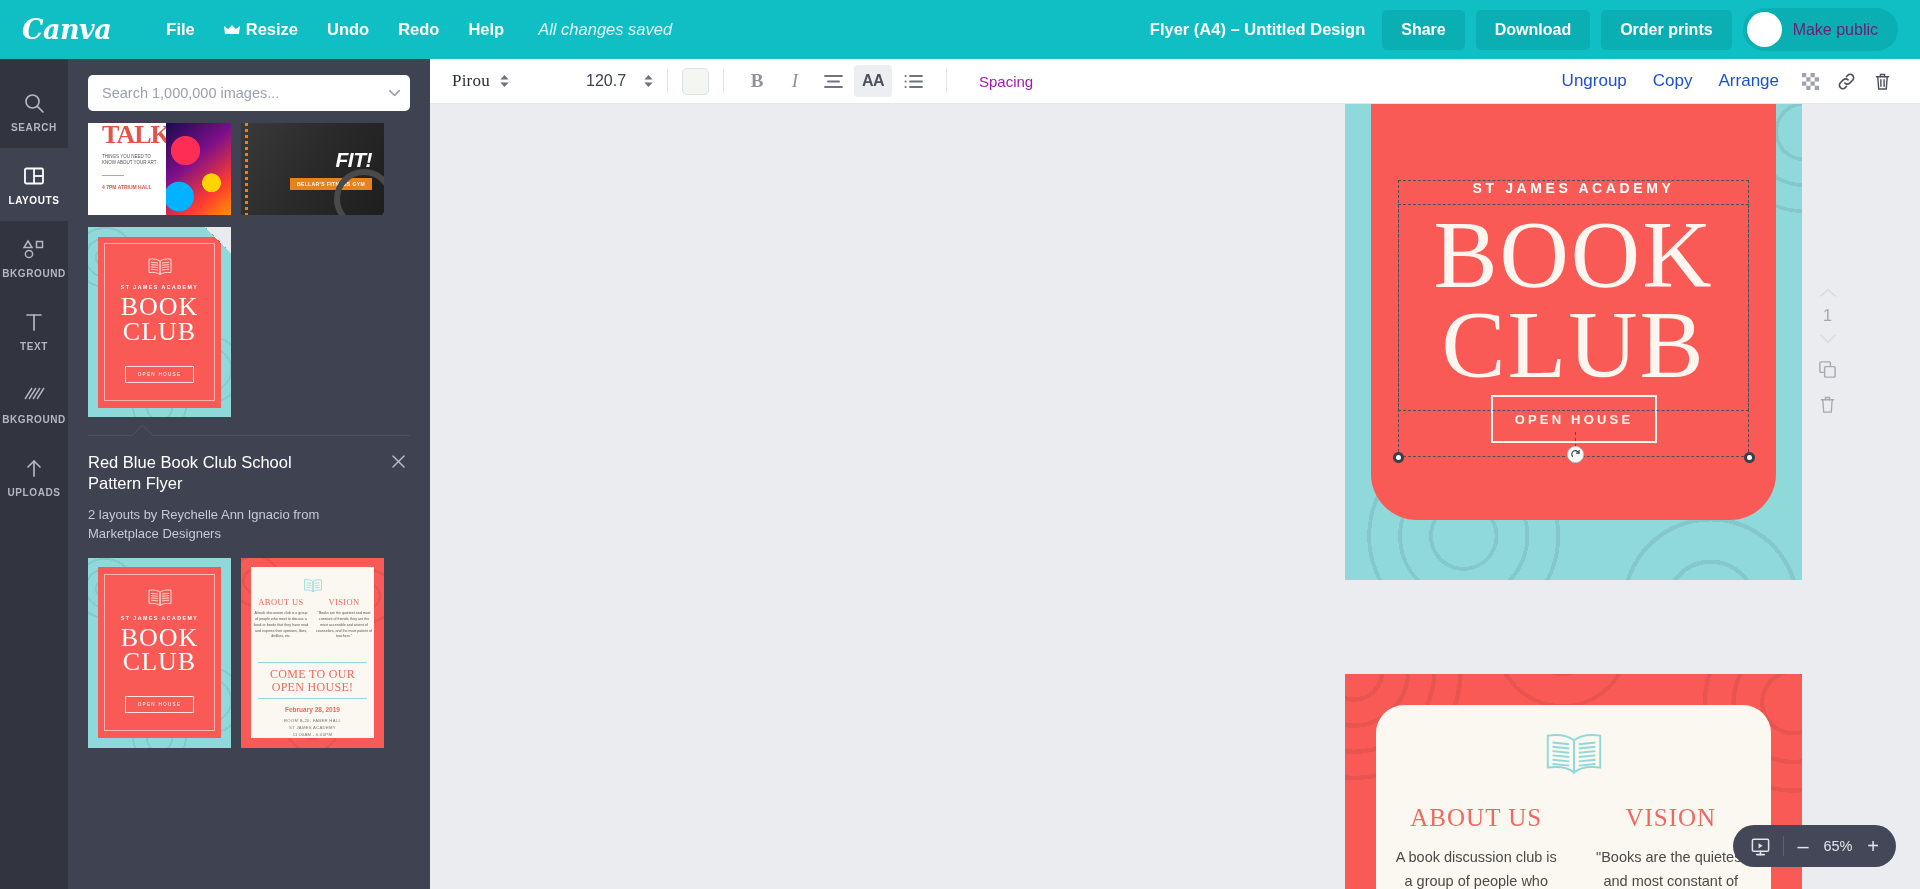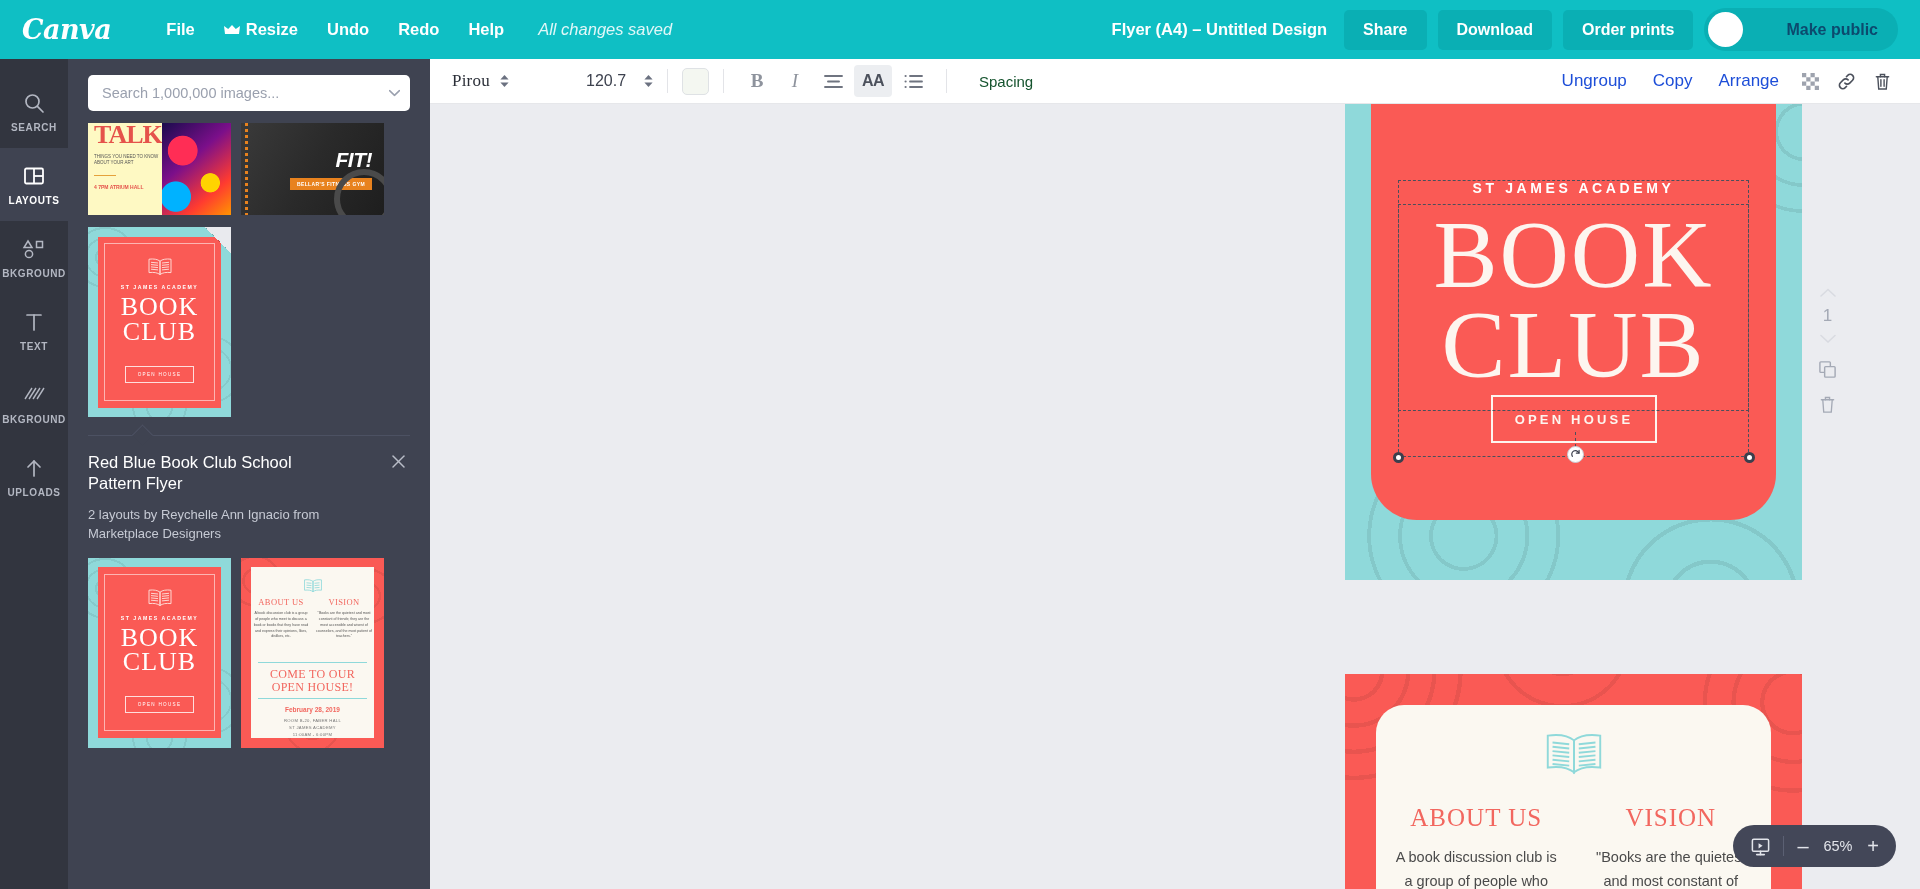--- a/index.html
+++ b/index.html
@@ -39,21 +39,21 @@
   .design-title { font-size: 16.5px; font-weight: bold; color: #fff; margin-right: 6px; white-space: nowrap; }
   .tbtn {
     background: #0aafb4; color: #fff; font-size: 16px; font-weight: bold;
     border: none; border-radius: 5px; padding: 11px 19px; cursor: pointer; white-space: nowrap;
   }
   .makepublic {
     background: #0aafb4; border-radius: 26px; display: flex; align-items: center;
     padding: 4px 20px 4px 4px; cursor: pointer; gap: 11px;
   }
   .avatar-circle { width: 35px; height: 35px; border-radius: 50%; background: #fff; flex: 0 0 35px; }
-  .makepublic-label { font-size: 16px; font-weight: bold; color: #0c4a6e; white-space: nowrap; margin-left: 32px; }
+  .makepublic-label { font-size: 16px; font-weight: normal; color: #701a75; white-space: nowrap; }
 
   
   .body-row { display: flex; flex: 1 1 auto; min-height: 0; position: relative; }
 
   
   .rail {
     width: 68px; flex: 0 0 68px; background: #32353f; display: flex;
     flex-direction: column; align-items: stretch; padding-top: 16px; position: relative; z-index: 30;
   }
   .rail-item {
@@ -91,21 +91,21 @@
     position: relative;
   }
   .dropdown-box span { font-size: 14.5px; color: #f0f1f4; }
   .dropdown-box .caret-btn { right: 12px; }
 
   .panel-scroll { flex: 1 1 auto; overflow: hidden; padding: 0 20px; margin-top: 12px; position: relative; }
   .thumb-row1 { display:flex; gap: 10px; height: 92px; overflow: hidden; }
   .thumb-row1 > div { width: 143px; height: 92px; position: relative; overflow: hidden; cursor: pointer; }
 
   
-  .mini-talk { background: #fef9c3; display: flex; }
+  .mini-talk { background: #ffffff; display: flex; padding-left: 8px; }
   .mini-talk .left { width: 52%; padding: 2px 0 0 6px; }
   .mini-talk .tt { color: #e5534b; font-weight: bold; font-size: 26px; letter-spacing: -1px; line-height: .8; font-family: "Liberation Serif", serif;}
   .mini-talk .sub { font-size: 4.5px; color: #555; margin-top: 8px; line-height: 1.45; }
   .mini-talk .ln { width: 22px; height: 1.5px; background: #e5a23b; margin: 8px 0; }
   .mini-talk .bt { font-size: 5px; color: #e5534b; font-weight: bold; line-height: 1.5; }
   .mini-talk .right { flex: 1; background:
     radial-gradient(circle at 30% 30%, #ff2d55 0 18%, transparent 19%),
     radial-gradient(circle at 70% 65%, #ffd400 0 12%, transparent 13%),
     radial-gradient(circle at 20% 80%, #00b2ff 0 16%, transparent 17%),
     linear-gradient(140deg,#1a0b4d,#7b0f8a 40%,#ff3b30 75%,#ff9500);
@@ -212,21 +212,21 @@
   .tb-sep { width: 1px; height: 24px; background: #e3e4e8; margin: 0 14px; }
   .color-swatch { width: 27px; height: 27px; border-radius: 5px; background: #f4f7f1; border: 1px solid #dfe2e5; cursor: pointer; }
   .tb-btn {
     width: 34px; height: 32px; display:flex; align-items:center; justify-content:center;
     border-radius: 4px; cursor: pointer; color: #9b9fa8; margin: 0 2px;
   }
   .tb-btn.bold { font-weight: bold; font-size: 19px; color: #8e939d; font-family:"Liberation Serif", serif; }
   .tb-btn.italic { font-style: italic; font-size: 19px; color: #8e939d; font-family:"Liberation Serif", serif; }
   .tb-btn.active { background: #eceef1; color: #4c515c; }
   .tb-btn.aa { font-size: 16px; font-weight: bold; letter-spacing: -.5px; color: #4c515c; width: 38px; }
-  .spacing-label { margin-left: 18px; font-size: 15px; color: #14532d; cursor: pointer; text-align: right; }
+  .spacing-label { margin-left: 18px; font-size: 15px; color: #a21caf; cursor: pointer; text-align: right; }
   .toolbar-right { margin-left: auto; display: flex; align-items: center; padding-right: 22px; gap: 4px; }
   .tr-link { font-size: 17px; color: #1d4ed8; padding: 7px 11px; border-radius: 4px; cursor: pointer; white-space: nowrap; }
   .tr-icon { width: 32px; height: 30px; display:flex; align-items:center; justify-content:center; cursor:pointer; border-radius:4px; color:#4c515c; }
 
   
   .canvas-area { flex: 1 1 auto; position: relative; background: #ebecf0; overflow: hidden; }
   .canvas-scroll { position: absolute; inset: 0; }
 
   .page-wrap { position: absolute; }
   .page1 { left: 915px; top: -172px; width: 457px; height: 648px; }

